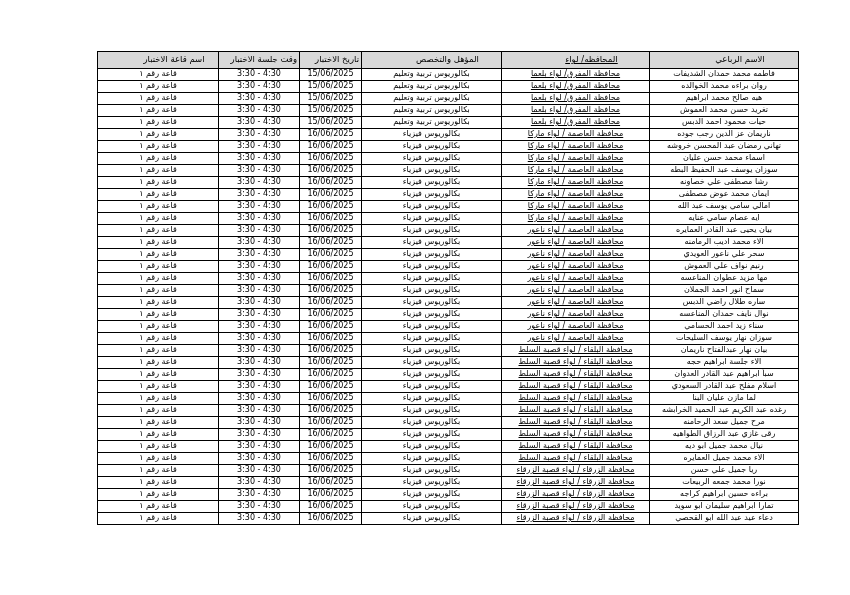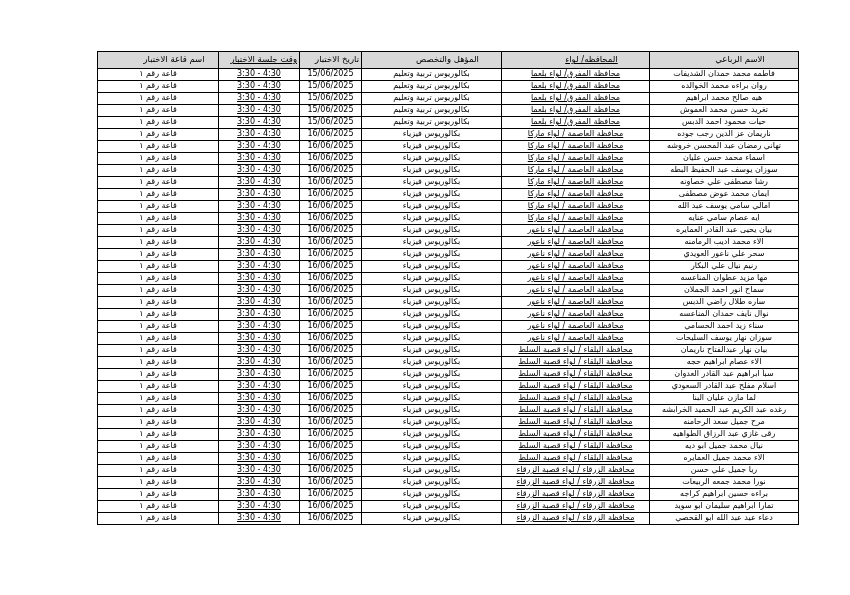--- a/index.html
+++ b/index.html
@@ -18,21 +18,21 @@
     font-size:8px;line-height:1.1;white-space:nowrap;overflow:hidden;
   }
   th{
     height:16px;background:#d9d9d9;font-weight:normal;font-size:8.5px;padding-left:34px;
   }
   td{height:11px;}
   .col-name{width:149px;}
   .col-governorate{width:148px;text-decoration:underline;}
   .col-qualification{width:140px;margin-top:35px;}
   .col-date{width:62px;}
-  .col-time{width:81px;text-decoration:underline;}
+  .col-time{width:81px;}
   .col-hall{width:121px;}
   td.col-date,td.col-time{direction:ltr;}
 </style>
 </head>
 <body>
 
 <div class="page">
   <table class="exam">
     <colgroup>
       <col class="col-name">
@@ -175,21 +175,21 @@
         </tr>
         <tr>
           <td class="col-name">سحر علي ناعور العويدي</td>
           <td class="col-governorate">محافظة العاصمة / لواء ناعور</td>
           <td class="col-qualification">بكالوريوس فيزياء</td>
           <td class="col-date">16/06/2025</td>
           <td class="col-time">3:30 - 4:30</td>
           <td class="col-hall">قاعة رقم ١</td>
         </tr>
         <tr>
-          <td class="col-name">رنيم نيال علي البكار</td>
+          <td class="col-name">رنيم نواف علي العموش</td>
           <td class="col-governorate">محافظة العاصمة / لواء ناعور</td>
           <td class="col-qualification">بكالوريوس فيزياء</td>
           <td class="col-date">16/06/2025</td>
           <td class="col-time">3:30 - 4:30</td>
           <td class="col-hall">قاعة رقم ١</td>
         </tr>
         <tr>
           <td class="col-name">مها مزيد عطوان المناعسه</td>
           <td class="col-governorate">محافظة العاصمة / لواء ناعور</td>
           <td class="col-qualification">بكالوريوس فيزياء</td>
@@ -239,21 +239,21 @@
         </tr>
         <tr>
           <td class="col-name">بيان نهار عبدالفتاح ناريمان</td>
           <td class="col-governorate">محافظة البلقاء / لواء قصبة السلط</td>
           <td class="col-qualification">بكالوريوس فيزياء</td>
           <td class="col-date">16/06/2025</td>
           <td class="col-time">3:30 - 4:30</td>
           <td class="col-hall">قاعة رقم ١</td>
         </tr>
         <tr>
-          <td class="col-name">الاء عصام ابراهيم حجه</td>
+          <td class="col-name">الاء جلسة ابراهيم حجه</td>
           <td class="col-governorate">محافظة البلقاء / لواء قصبة السلط</td>
           <td class="col-qualification">بكالوريوس فيزياء</td>
           <td class="col-date">16/06/2025</td>
           <td class="col-time">3:30 - 4:30</td>
           <td class="col-hall">قاعة رقم ١</td>
         </tr>
         <tr>
           <td class="col-name">سبأ ابراهيم عبد القادر العدوان</td>
           <td class="col-governorate">محافظة البلقاء / لواء قصبة السلط</td>
           <td class="col-qualification">بكالوريوس فيزياء</td>

